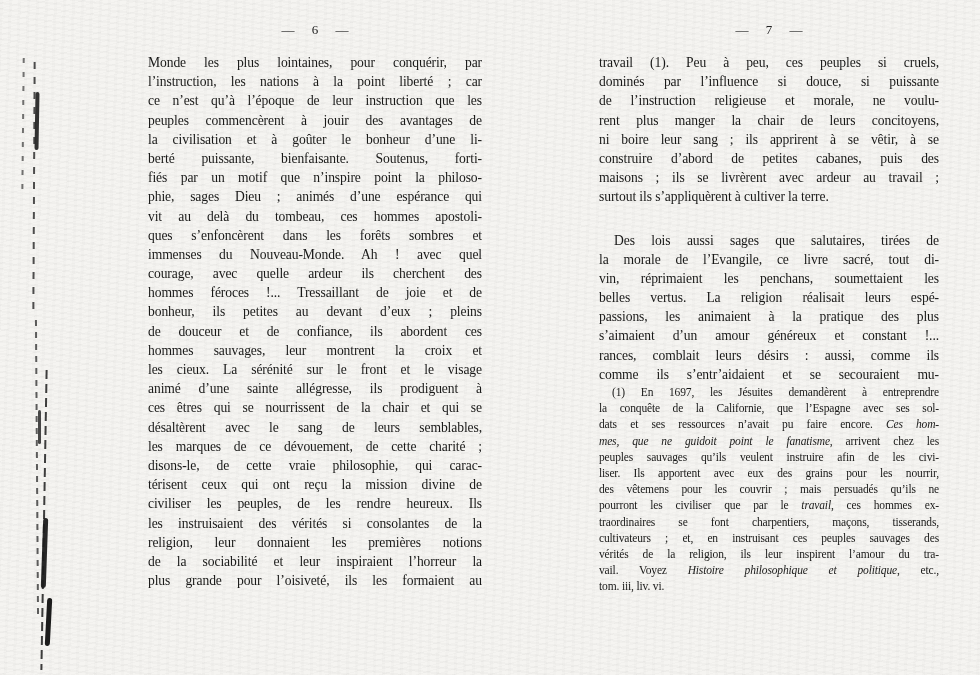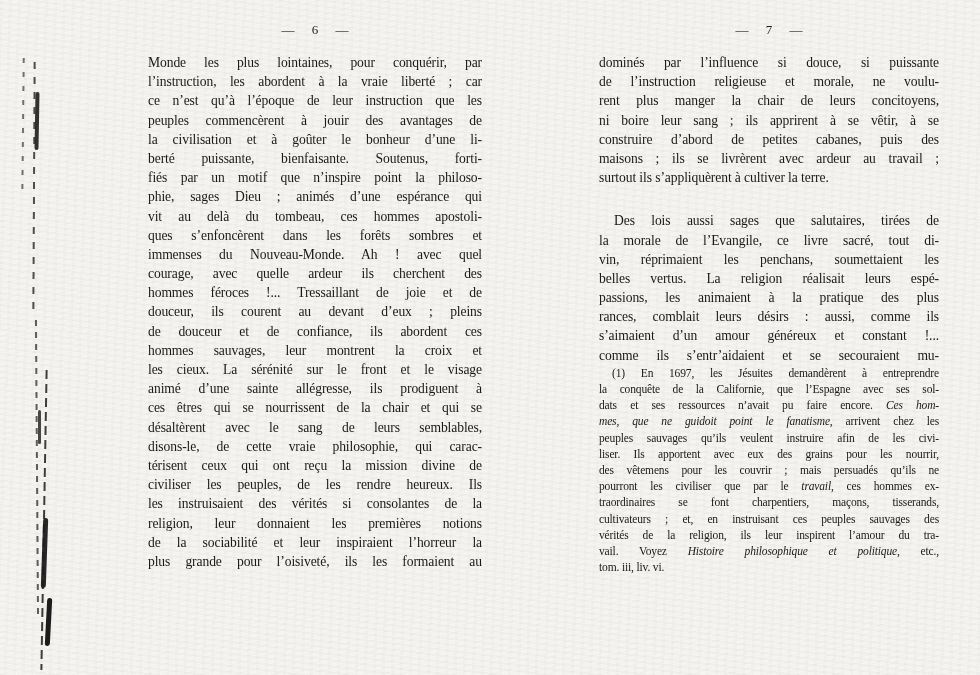--- a/index.html
+++ b/index.html
@@ -92,66 +92,68 @@
     <div class="blob b1"></div>
     <div class="blob b2"></div>
     <div class="blob b3"></div>
     <div class="blob b4"></div>
   </div>
 
   <section class="page page-left">
     <div class="page-header">— 6 —</div>
     <div id="left-lines">
         <div class="line"><span>Monde les plus lointaines, pour conquérir, par</span></div>
-        <div class="line"><span>l’instruction, les abordent à la vraie liberté ; car</span></div>
+        <div class="line"><span>l’instruction, les nations à la point liberté ; car</span></div>
         <div class="line"><span>ce n’est qu’à l’époque de leur instruction que les</span></div>
         <div class="line"><span>peuples commencèrent à jouir des avantages de</span></div>
         <div class="line"><span>la civilisation et à goûter le bonheur d’une li-</span></div>
         <div class="line"><span>berté puissante, bienfaisante. Soutenus, forti-</span></div>
         <div class="line"><span>fiés par un motif que n’inspire point la philoso-</span></div>
         <div class="line"><span>phie, sages Dieu ; animés d’une espérance qui</span></div>
         <div class="line"><span>vit au delà du tombeau, ces hommes apostoli-</span></div>
         <div class="line"><span>ques s’enfoncèrent dans les forêts sombres et</span></div>
         <div class="line"><span>immenses du Nouveau-Monde. Ah ! avec quel</span></div>
         <div class="line"><span>courage, avec quelle ardeur ils cherchent des</span></div>
         <div class="line"><span>hommes féroces !... Tressaillant de joie et de</span></div>
-        <div class="line"><span>douceur, ils courent au devant d’eux ; pleins</span></div>
+        <div class="line"><span>bonheur, ils petites au devant d’eux ; pleins</span></div>
         <div class="line"><span>de douceur et de confiance, ils abordent ces</span></div>
         <div class="line"><span>hommes sauvages, leur montrent la croix et</span></div>
         <div class="line"><span>les cieux. La sérénité sur le front et le visage</span></div>
         <div class="line"><span>animé d’une sainte allégresse, ils prodiguent à</span></div>
         <div class="line"><span>ces êtres qui se nourrissent de la chair et qui se</span></div>
         <div class="line"><span>désaltèrent avec le sang de leurs semblables,</span></div>
+        <div class="line"><span>les marques de ce dévouement, de cette charité ;</span></div>
         <div class="line"><span>disons-le, de cette vraie philosophie, qui carac-</span></div>
         <div class="line"><span>térisent ceux qui ont reçu la mission divine de</span></div>
         <div class="line"><span>civiliser les peuples, de les rendre heureux. Ils</span></div>
         <div class="line"><span>les instruisaient des vérités si consolantes de la</span></div>
         <div class="line"><span>religion, leur donnaient les premières notions</span></div>
         <div class="line"><span>de la sociabilité et leur inspiraient l’horreur la</span></div>
         <div class="line"><span>plus grande pour l’oisiveté, ils les formaient au</span></div>
       </div>
   </section>
 
   <section class="page page-right">
     <div class="page-header">— 7 —</div>
     <div id="right-lines">
+        <div class="line"><span>travail (1). Peu à peu, ces peuples si cruels,</span></div>
         <div class="line"><span>dominés par l’influence si douce, si puissante</span></div>
         <div class="line"><span>de l’instruction religieuse et morale, ne voulu-</span></div>
         <div class="line"><span>rent plus manger la chair de leurs concitoyens,</span></div>
         <div class="line"><span>ni boire leur sang ; ils apprirent à se vêtir, à se</span></div>
         <div class="line"><span>construire d’abord de petites cabanes, puis des</span></div>
         <div class="line"><span>maisons ; ils se livrèrent avec ardeur au travail ;</span></div>
         <div class="line end"><span>surtout ils s’appliquèrent à cultiver la terre.</span></div>
         <div class="line ind gap"><span>Des lois aussi sages que salutaires, tirées de</span></div>
         <div class="line"><span>la morale de l’Evangile, ce livre sacré, tout di-</span></div>
         <div class="line"><span>vin, réprimaient les penchans, soumettaient les</span></div>
         <div class="line"><span>belles vertus. La religion réalisait leurs espé-</span></div>
         <div class="line"><span>passions, les animaient à la pratique des plus</span></div>
+        <div class="line"><span>s’aimaient d’un amour généreux et constant !...</span></div>
         <div class="line"><span>rances, comblait leurs désirs : aussi, comme ils</span></div>
-        <div class="line"><span>s’aimaient d’un amour généreux et constant !...</span></div>
         <div class="line"><span>comme ils s’entr’aidaient et se secouraient mu-</span></div>
       </div>
     <div class="footnote" id="footnote-lines">
         <div class="fline ind"><span>(1) En 1697, les Jésuites demandèrent à entreprendre</span></div>
         <div class="fline"><span>la conquête de la Californie, que l’Espagne avec ses sol-</span></div>
         <div class="fline"><span>dats et ses ressources n’avait pu faire encore. </span><i>Ces hom-</i></div>
         <div class="fline"><i>mes, que ne guidoit point le fanatisme</i><span>, arrivent chez les</span></div>
         <div class="fline"><span>peuples sauvages qu’ils veulent instruire afin de les civi-</span></div>
         <div class="fline"><span>liser. Ils apportent avec eux des grains pour les nourrir,</span></div>
         <div class="fline"><span>des vêtemens pour les couvrir ; mais persuadés qu’ils ne</span></div>

